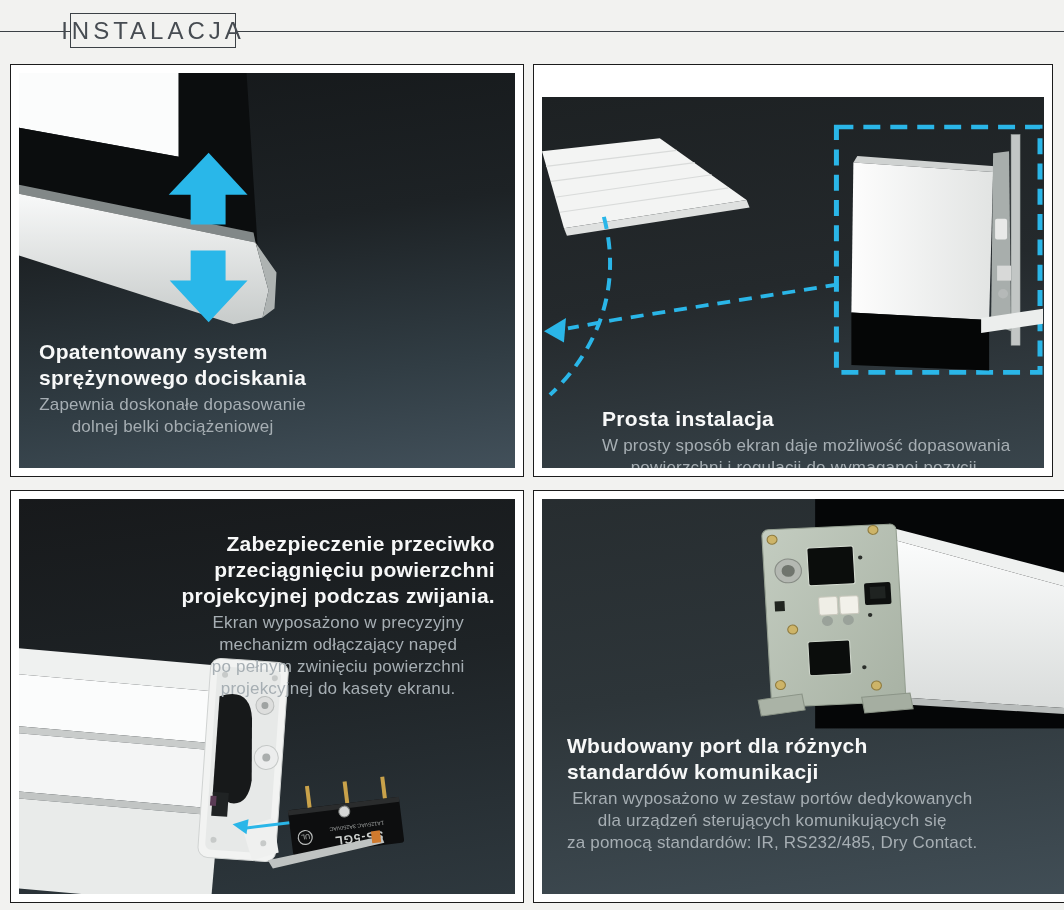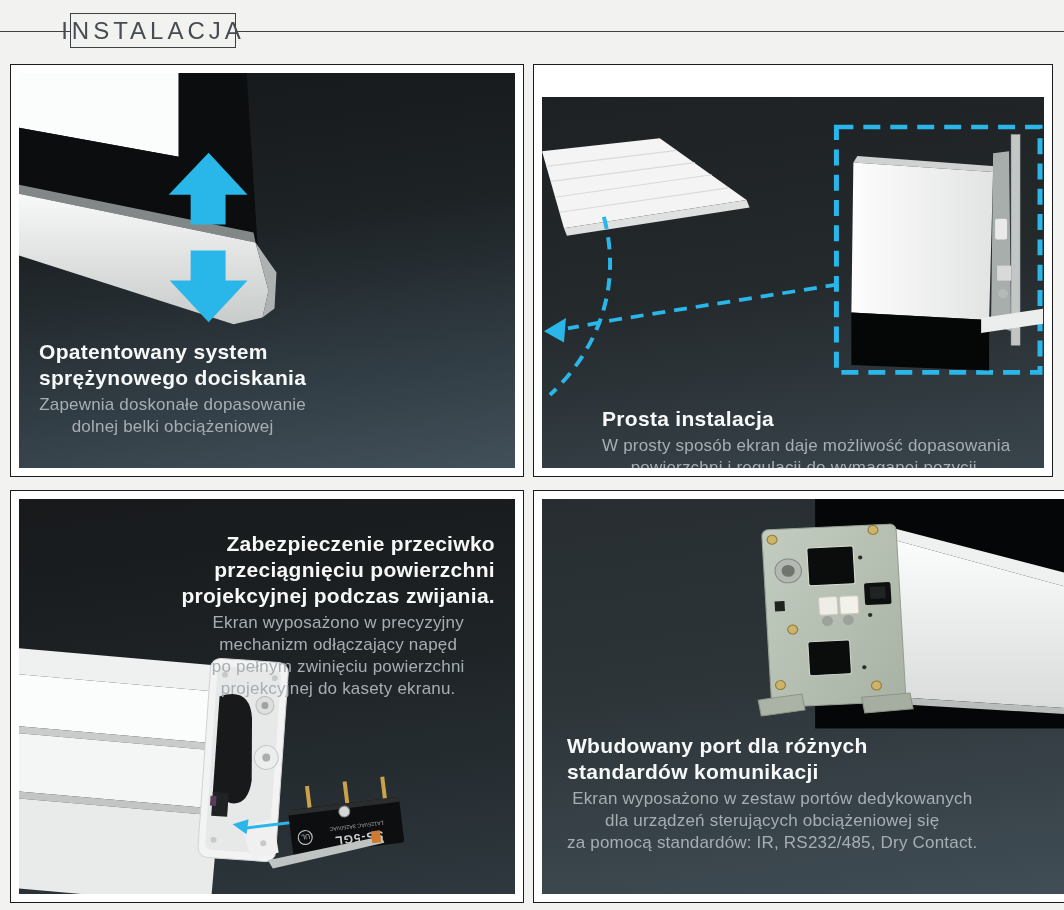--- a/index.html
+++ b/index.html
@@ -235,18 +235,18 @@
         <polygon points="286,200 330,198 332,214 288,216" fill="#a5aea1" stroke="#8b9487"></polygon>
       </g>
     </svg>
     <div class="caption" style="left:25px;top:234px;">
       <div class="cap-title">
         <div>Wbudowany port dla różnych</div>
         <div>standardów komunikacji</div>
       </div>
       <div class="cap-body">
         <div>Ekran wyposażono w zestaw portów dedykowanych</div>
-        <div>dla urządzeń sterujących obciążeniowej się</div>
+        <div>dla urządzeń sterujących komunikujących się</div>
         <div>za pomocą standardów: IR, RS232/485, Dry Contact.</div>
       </div>
     </div>
   </div>
 </section>
 
 </body></html>

